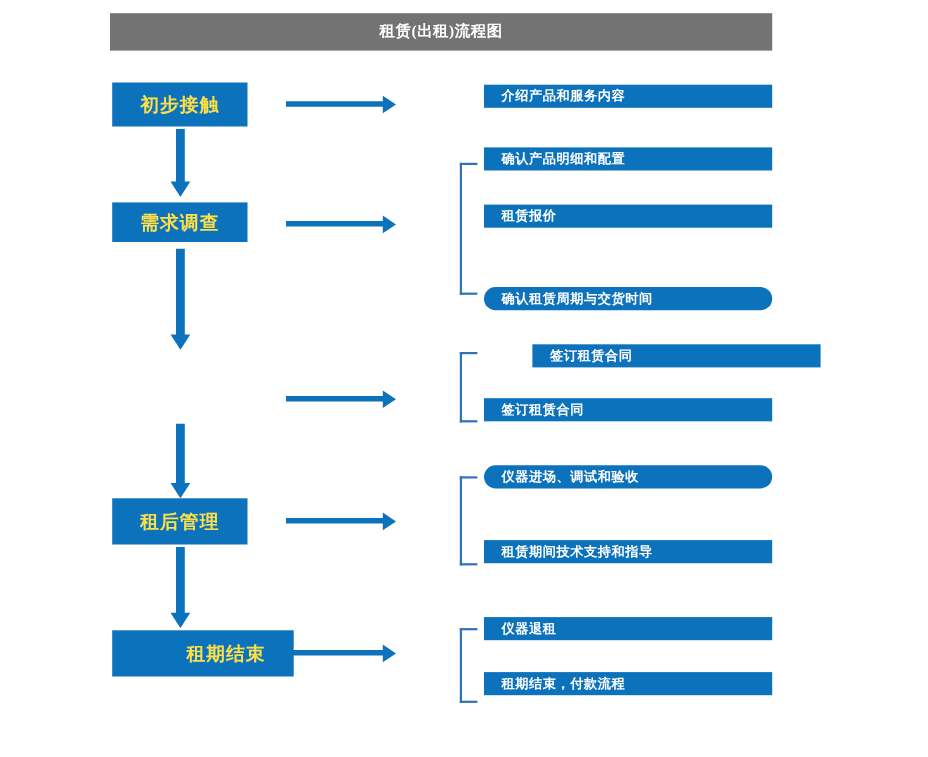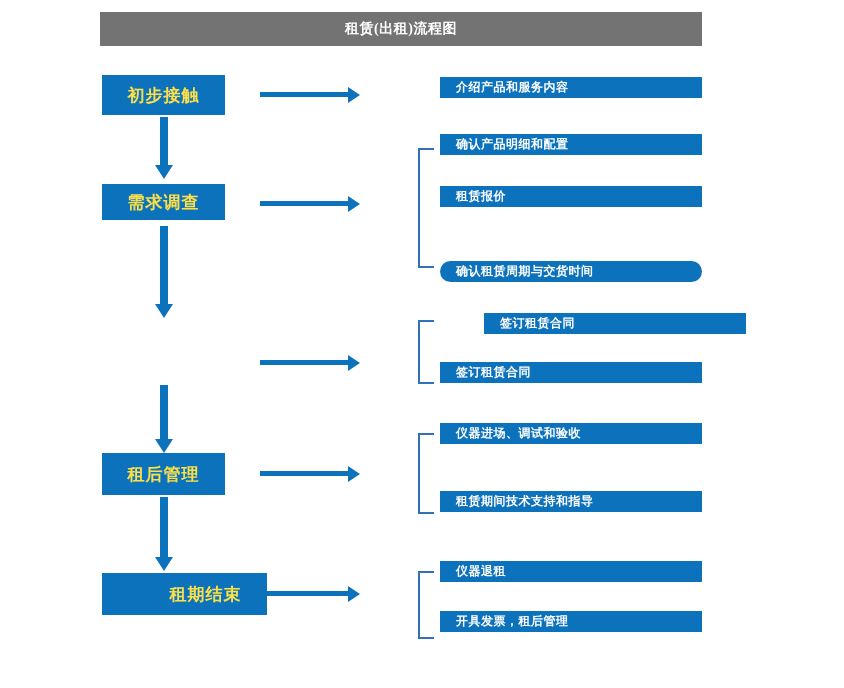--- a/index.html
+++ b/index.html
@@ -128,31 +128,31 @@
   </svg>
 
   <div class="stage-box" style="left:102px; top:453px; width:123px; height:42px;">租后管理</div>
 
   <svg class="h-arrow" style="left:260px; top:465px; width:100px; height:18px;" viewBox="0 0 100 18">
     <path d="M0 6 L88 6 L88 1 L100 9 L88 17 L88 11 L0 11 Z" fill="#0d72bc"></path>
   </svg>
 
   <div class="bracket" style="left:418px; top:433px; height:81px;"></div>
 
-  <div class="detail-box" style="top:423px;">仪器进场、调试和验收</div>
+  <div class="detail-box" style="top:423px;border-radius:15px;">仪器进场、调试和验收</div>
   <div class="detail-box" style="top:491px;">租赁期间技术支持和指导</div>
 
   <svg class="v-arrow" style="left:155px; top:497px; width:18px; height:74px;" viewBox="0 0 18 74">
     <path d="M5 0 L13 0 L13 60 L18 60 L9 74 L0 60 L5 60 Z" fill="#0d72bc"></path>
   </svg>
 
   <div class="stage-box" style="left:102px; top:573px; width:123px; height:42px;padding-left:42px;">租期结束</div>
 
   <svg class="h-arrow" style="left:260px; top:585px; width:100px; height:18px;" viewBox="0 0 100 18">
     <path d="M0 6 L88 6 L88 1 L100 9 L88 17 L88 11 L0 11 Z" fill="#0d72bc"></path>
   </svg>
 
   <div class="bracket" style="left:418px; top:571px; height:68px;"></div>
 
   <div class="detail-box" style="top:561px;">仪器退租</div>
-  <div class="detail-box" style="top:611px;">开具发票，租后管理</div>
+  <div class="detail-box" style="top:611px;">租期结束，付款流程</div>
 
 </div>
 
 </body></html>

